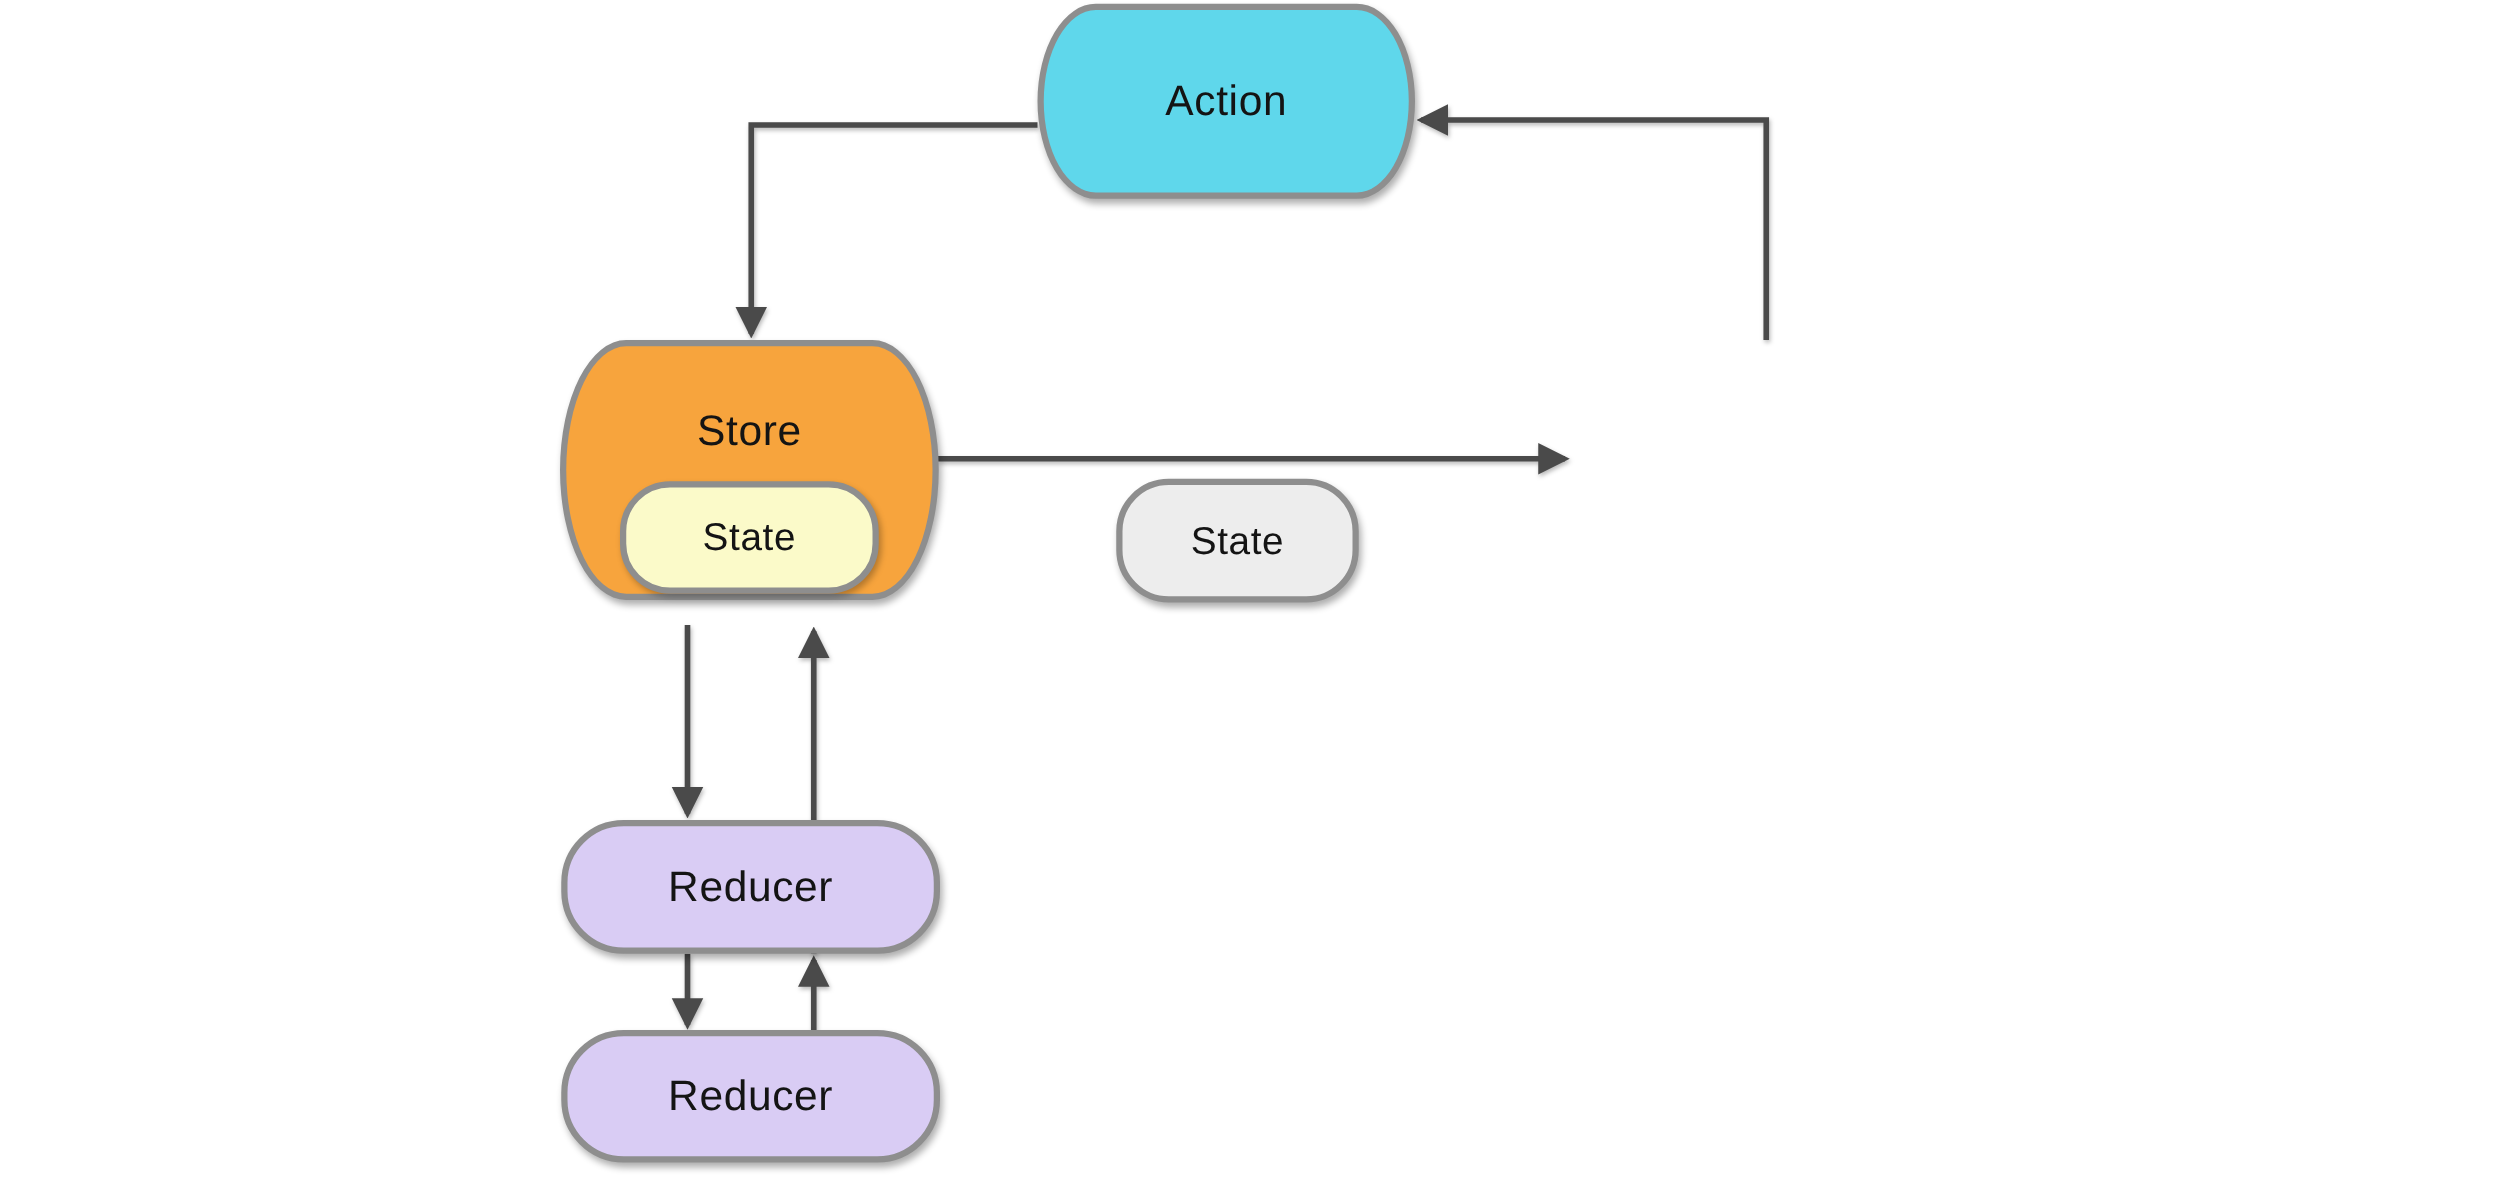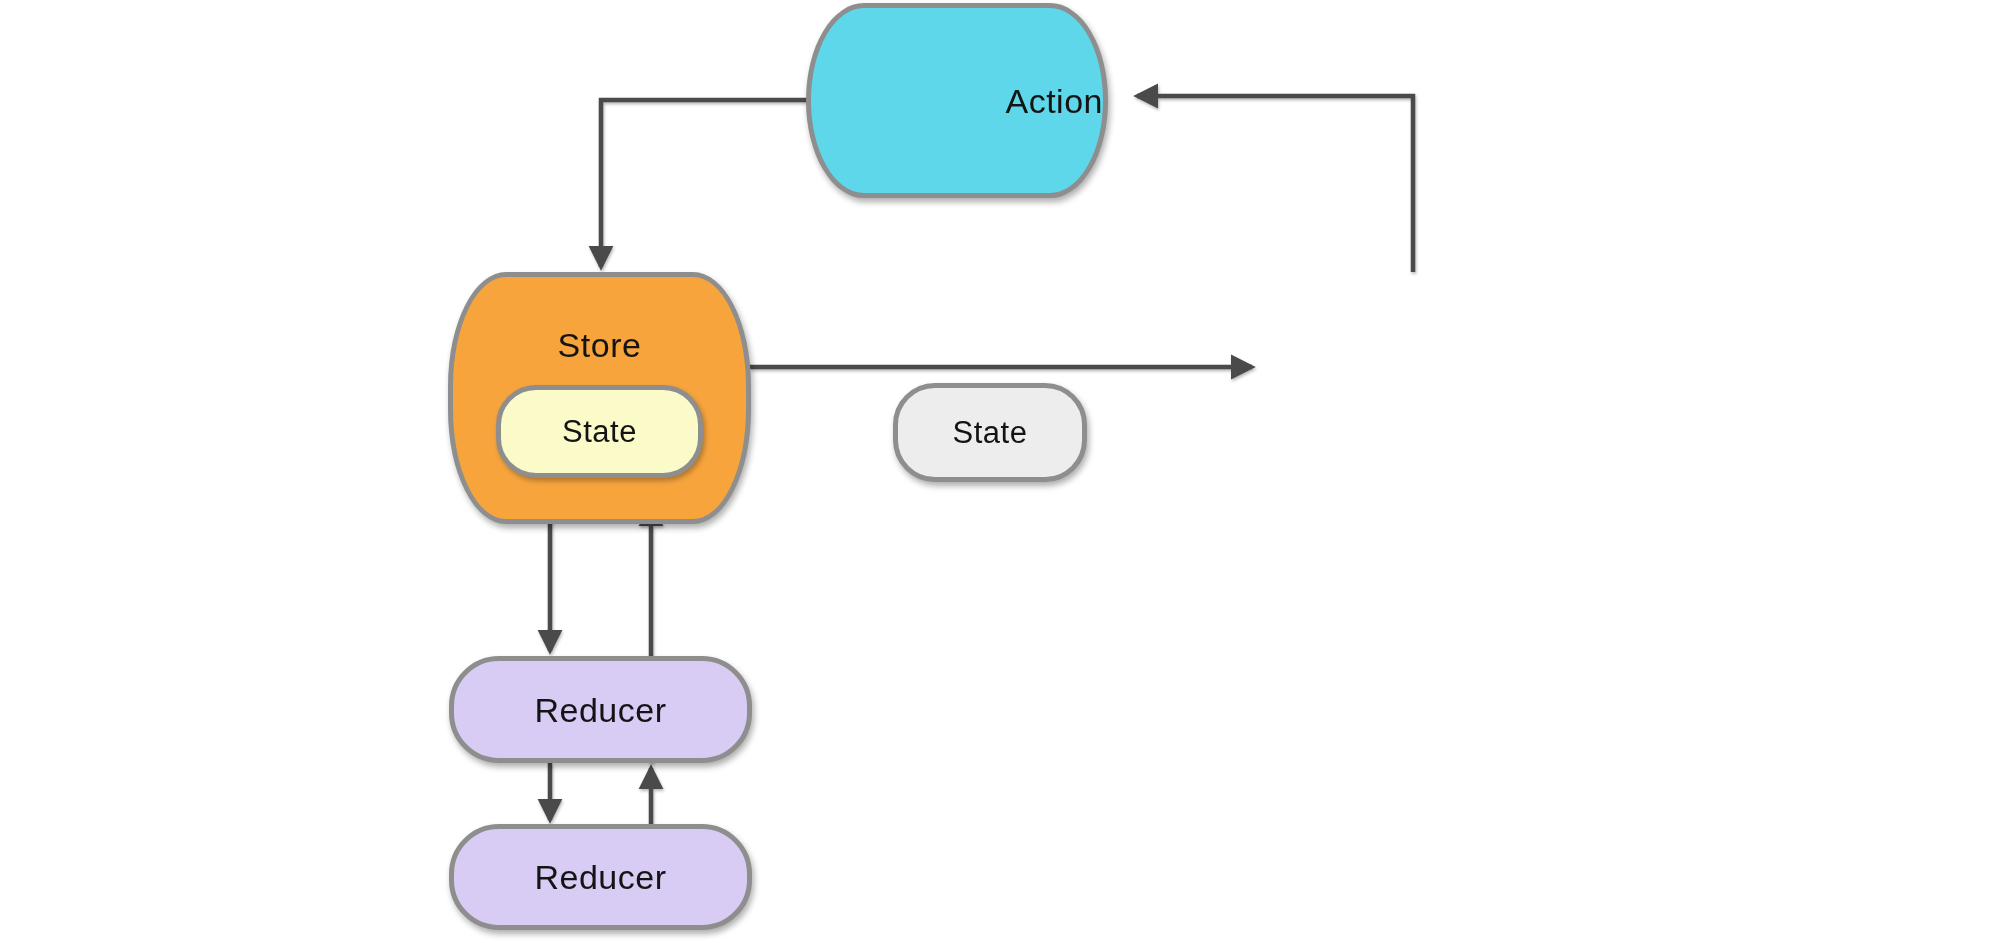--- a/index.html
+++ b/index.html
@@ -41,29 +41,28 @@
     color: var(--text-color);
     display: flex;
     align-items: center;
     justify-content: center;
     font-size: 34px;
     line-height: 40px;
     letter-spacing: 0.5px;
   }
 
   .node-action {
-    left: 806px; top: 3px;
-    width: 302px; height: 195px;
+    left: 830px; top: 3px;
+    width: 302px; height: 156px;
     border-radius: 58px / 97px;
     background: #5fd7eb;
-    justify-content: flex-end;
   }
   .node-store {
     left: 448px; top: 272px;
-    width: 303px; height: 252px;
+    width: 303px; height: 208px;
     border-radius: 58px / 114px;
     background: #f7a43d;
     flex-direction: column;
     justify-content: flex-start;
   }
   .store-label { margin-top: 48px; line-height: 40px; }
   .node-store-state {
     position: relative;
     margin-top: 20px;
     width: 207px; height: 93px;

